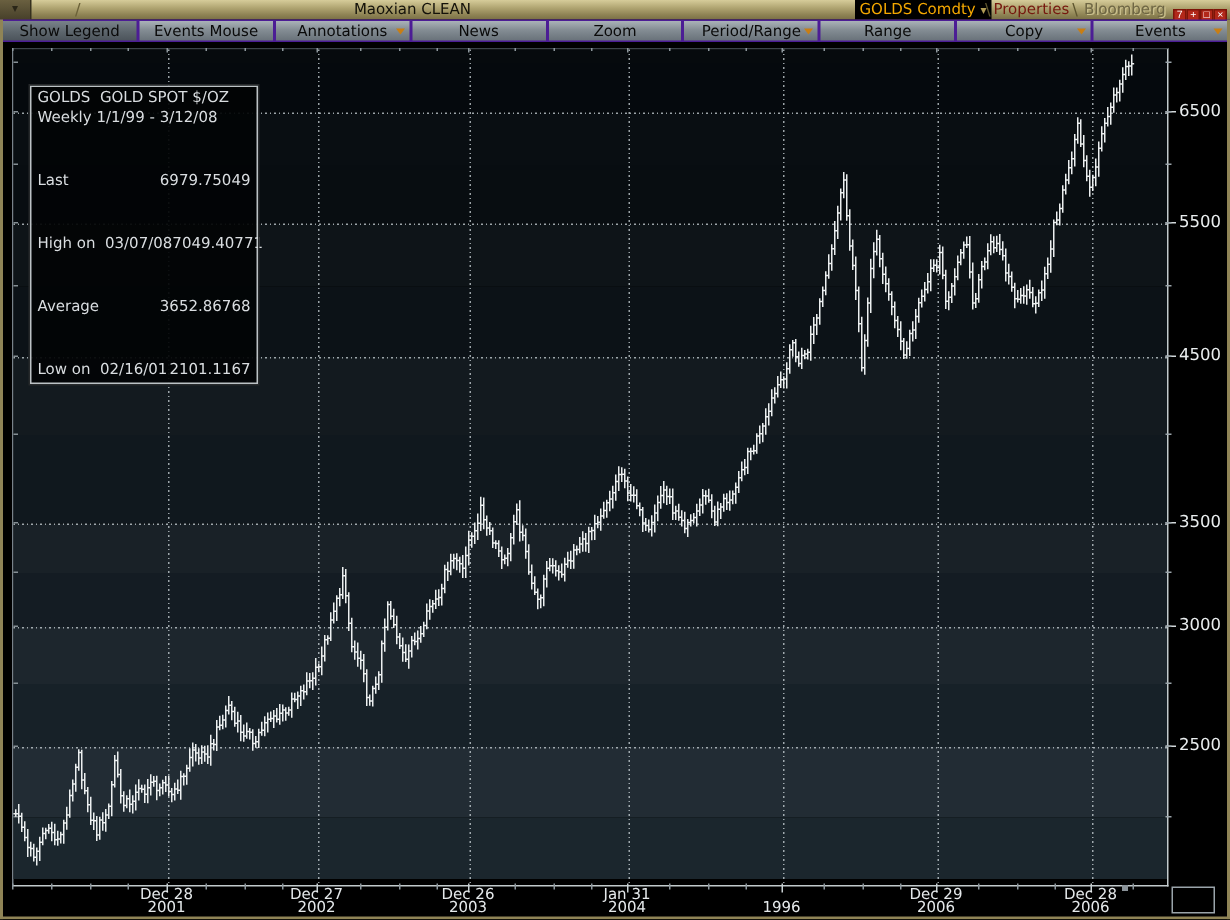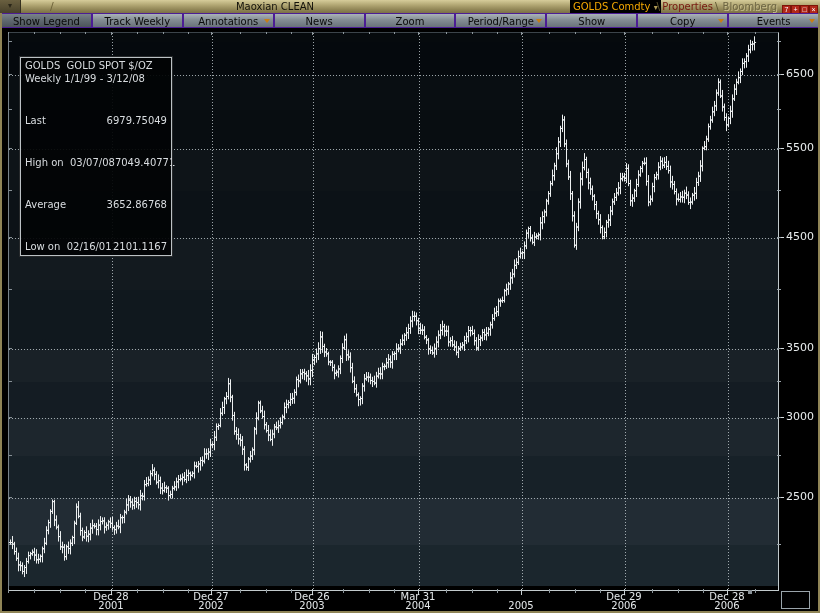--- a/index.html
+++ b/index.html
@@ -78,26 +78,26 @@
       <span class="props-sep">\</span>
       <span class="props-label">Properties</span>
       <span class="props-sep">\</span>
       <span class="brand-label">Bloomberg</span>
       <span id="winbtns"><button class="winbtn">7</button><button class="winbtn">+</button><button class="winbtn">□</button><button class="winbtn">×</button></span>
     </span>
   </div>
 
   <div class="menubar" id="menubar">
       <button class="mbtn pressed">Show Legend</button>
-      <button class="mbtn">Track Weekly</button>
+      <button class="mbtn">Events Mouse</button>
       <button class="mbtn">Annotations<span class="arr"></span></button>
       <button class="mbtn">News</button>
       <button class="mbtn">Zoom</button>
       <button class="mbtn">Period/Range<span class="arr"></span></button>
-      <button class="mbtn">Show</button>
+      <button class="mbtn">Range</button>
       <button class="mbtn">Copy<span class="arr"></span></button>
       <button class="mbtn">Events<span class="arr"></span></button>
     </div>
 
   <div id="chart">
     <div id="plot">
         <div class="band" style="top: 0px; height: 9.17162px; background: rgb(6, 10, 13);"></div>
         <div class="band" style="top: 9.17162px; height: 32.8284px; background: rgb(5, 9, 13);"></div>
         <div class="band" style="top: 42px; height: 35.4573px; background: rgb(9, 14, 18);"></div>
         <div class="band" style="top: 77.4573px; height: 38.5443px; background: rgb(8, 13, 17);"></div>
@@ -170,26 +170,26 @@
         <div class="toptick" style="left: 111px; top: 4px;"></div>
         <div class="xtick" style="left: 211px; top: 561px; height: 6px;"></div>
         <div class="xlab" style="left: 179px; top: 564px;">Dec 27</div>
         <div class="xlab" style="left: 179px; top: 573px;">2002</div>
         <div class="toptick" style="left: 211px; top: 4px;"></div>
         <div class="xtick" style="left: 312px; top: 561px; height: 6px;"></div>
         <div class="xlab" style="left: 280px; top: 564px;">Dec 26</div>
         <div class="xlab" style="left: 280px; top: 573px;">2003</div>
         <div class="toptick" style="left: 312px; top: 4px;"></div>
         <div class="xtick" style="left: 418px; top: 561px; height: 6px;"></div>
-        <div class="xlab" style="left: 386px; top: 564px;">Mar 31</div>
+        <div class="xlab" style="left: 386px; top: 564px;">Jan 31</div>
         <div class="xlab" style="left: 386px; top: 573px;">2004</div>
         <div class="toptick" style="left: 418px; top: 4px;"></div>
         <div class="xtick" style="left: 521px; top: 561px; height: 6px;"></div>
         <div class="xlab" style="left: 489px; top: 592px;">Dec 30</div>
-        <div class="xlab" style="left: 489px; top: 573px;">2005</div>
+        <div class="xlab" style="left: 489px; top: 573px;">1996</div>
         <div class="toptick" style="left: 521px; top: 4px;"></div>
         <div class="xtick" style="left: 624px; top: 561px; height: 6px;"></div>
         <div class="xlab" style="left: 592px; top: 564px;">Dec 29</div>
         <div class="xlab" style="left: 592px; top: 573px;">2006</div>
         <div class="toptick" style="left: 624px; top: 4px;"></div>
         <div class="xtick" style="left: 727px; top: 561px; height: 6px;"></div>
         <div class="xlab" style="left: 695px; top: 564px;">Dec 28</div>
         <div class="xlab" style="left: 695px; top: 573px;">2006</div>
         <div class="toptick" style="left: 727px; top: 4px;"></div>
         <div class="xtick" style="left: 8px; top: 561px; height: 4px; background: rgb(141, 151, 157);"></div>

